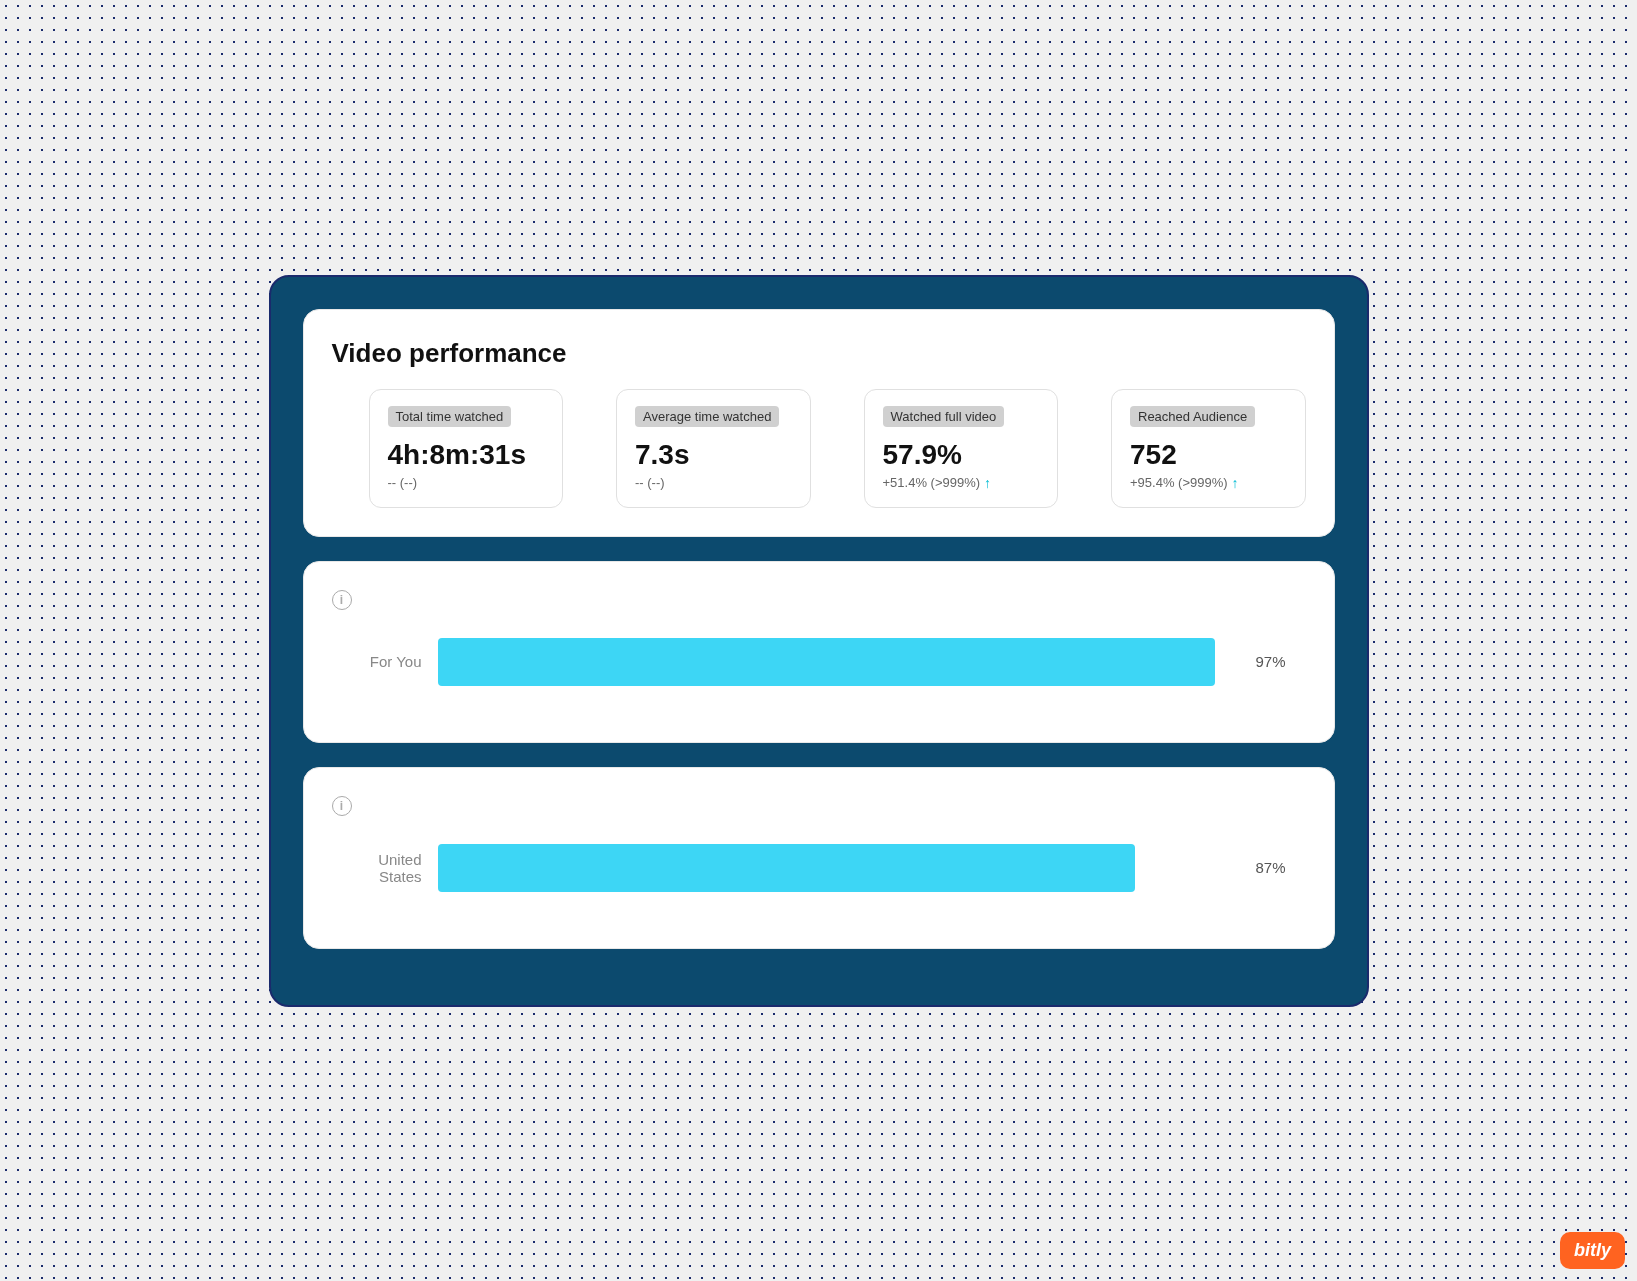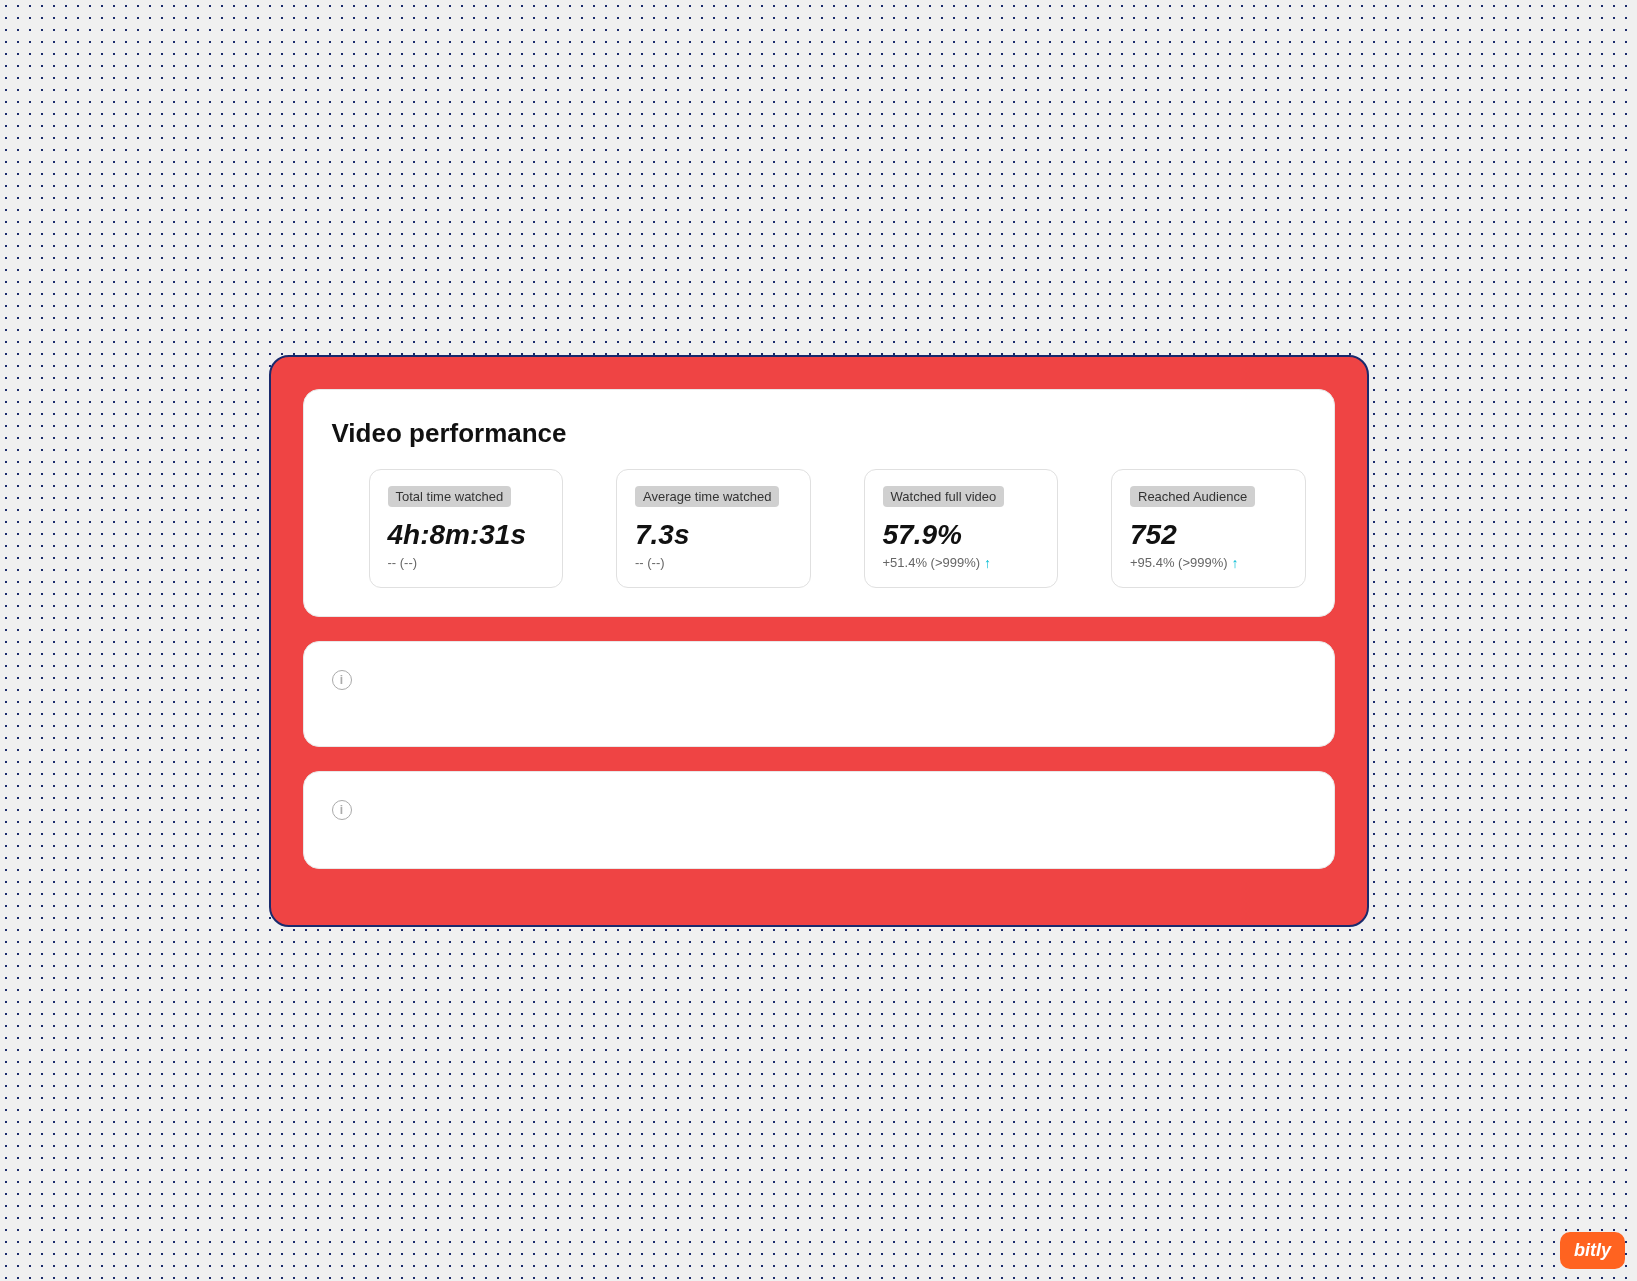--- a/index.html
+++ b/index.html
@@ -14,21 +14,21 @@
       position: relative;
     }
     .dots-border {
       position: absolute;
       inset: 0;
       background-image: radial-gradient(circle, #1a2a6c 1px, transparent 1px);
       background-size: 12px 12px;
       pointer-events: none;
     }
     .main-card {
-      background: #ef4444;
+      background: #0c4a6e;
       border-radius: 20px;
       border: 2px solid #1a2a6c;
       width: 100%;
       max-width: 1100px;
       padding: 32px;
       position: relative;
       z-index: 1;
     }
 
     
@@ -83,21 +83,20 @@
       font-weight: 500;
       padding: 3px 8px;
       border-radius: 4px;
       margin-bottom: 12px;
     }
     .metric-value {
       font-size: 28px;
       font-weight: 800;
       color: #111;
       margin-bottom: 4px;
-      font-style: italic;
     }
     .metric-change {
       font-size: 13px;
       color: #666;
       display: flex;
       align-items: center;
       gap: 4px;
     }
     .metric-change .up-arrow {
       color: #00bcd4;
@@ -204,26 +203,44 @@
 
     </div>
   </div>
 
   <div class="section">
     <div class="section-title">
       <span class="info-icon">i</span>
     </div>
     <div class="chart-container">
 
+      <div class="bar-row">
+        <div class="bar-label">For You</div>
+        <div class="bar-track">
+          <div class="bar-fill" style="width: 97%;"></div>
+        </div>
+        <div class="bar-pct">97%</div>
+      </div>
 
 
     </div>
   </div>
 
   <div class="section">
     <div class="section-title">
       <span class="info-icon">i</span>
     </div>
+    <div class="chart-container">
+
+      <div class="bar-row">
+        <div class="bar-label">United States</div>
+        <div class="bar-track">
+          <div class="bar-fill" style="width: 87%;"></div>
+        </div>
+        <div class="bar-pct">87%</div>
+      </div>
+
+    </div>
   </div>
 
 </div>
 
 <div class="bitly-badge">bitly</div>
 
 </body></html>

